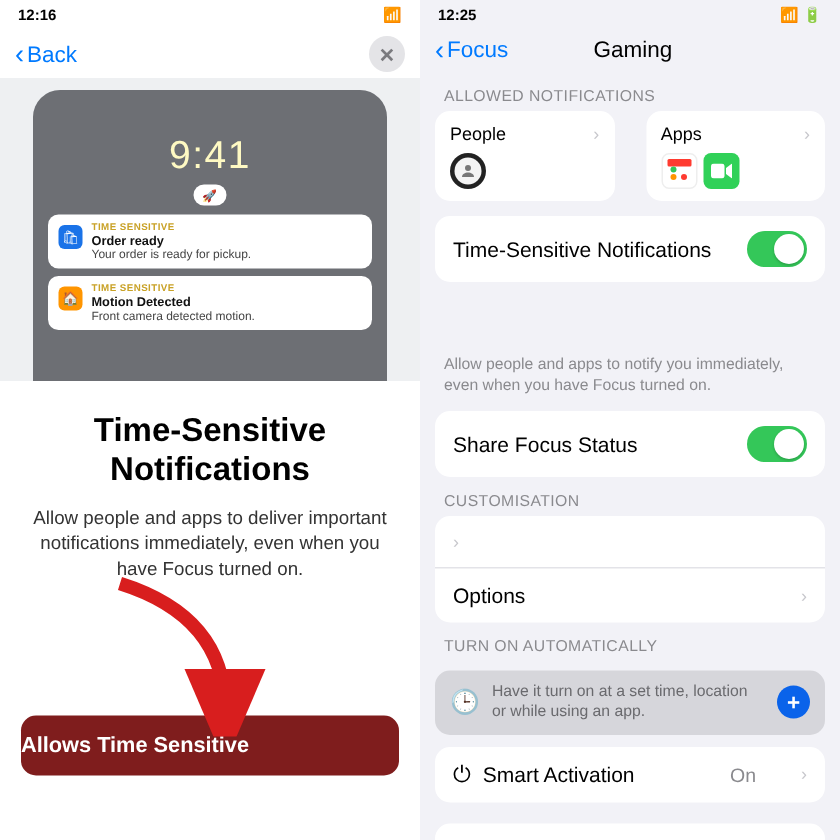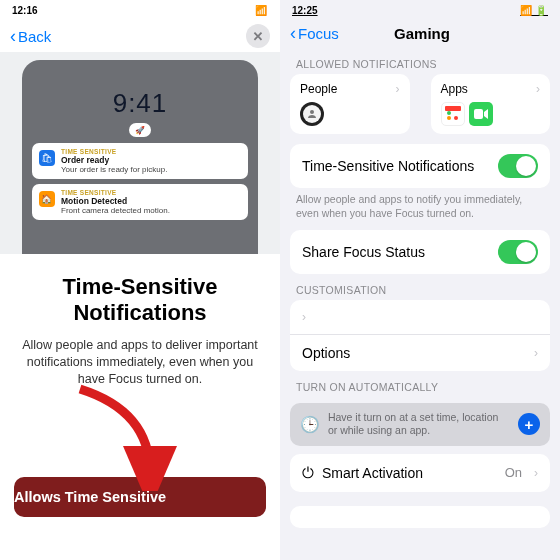--- a/index.html
+++ b/index.html
@@ -1,71 +1,71 @@
 <!DOCTYPE html>
 <html><head>
   <meta charset="utf-8">
   <style>
     * { margin: 0; padding: 0; box-sizing: border-box; -webkit-font-smoothing: antialiased; }
     body { width: 560px; height: 560px; font-family: -apple-system, BlinkMacSystemFont, 'Segoe UI', sans-serif; background: #fff; display: flex; overflow: hidden; }
     .screen { width: 280px; height: 560px; position: relative; background: #fff; }
     .statusbar { height: 20px; display: flex; justify-content: space-between; align-items: center; padding: 0 12px; font-size: 10px; font-weight: 600; }
     .left .statusbar { color: #000; gap: 36px; }
-    .right .statusbar { color: #000; text-decoration: underline; }
+    .right .statusbar { color: #000; }
 
     
     .left-nav { display: flex; justify-content: space-between; align-items: center; padding: 4px 10px; }
     .back-link { color: #007aff; font-size: 15px; display: flex; align-items: center; gap: 2px; }
     .back-chevron { font-size: 18px; line-height: 1; }
     .close-x { width: 24px; height: 24px; border-radius: 12px; background: #e4e4e7; display: flex; align-items: center; justify-content: center; color: #7a7a7e; font-size: 13px; font-weight: 600; }
     .preview-area { background: #eef0f2; padding: 8px 22px 0; height: 202px; position: relative; }
     .phone { background: #6d6f74; border-radius: 18px 18px 0 0; width: 100%; height: 194px; padding-top: 28px; position: relative; }
-    .phone-time { color: #0f172a; text-align: center; font-size: 26px; font-weight: 300; letter-spacing: 1px; }
+    .phone-time { color: #fef9c3; text-align: center; font-size: 26px; font-weight: 300; letter-spacing: 1px; }
     .rocket-badge { width: 22px; height: 14px; border-radius: 7px; background: #fff; margin: 4px auto 6px; display: flex; align-items: center; justify-content: center; font-size: 8px; color: #2b72d8; }
     .notif { background: #fff; border-radius: 7px; margin: 0 10px 5px; padding: 5px 7px; display: flex; gap: 6px; align-items: flex-start; }
     .notif-icon { width: 16px; height: 16px; border-radius: 4px; display: flex; align-items: center; justify-content: center; font-size: 9px; color: #fff; flex-shrink: 0; margin-top: 2px; }
     .notif-icon.orange { background: #ff9500; }
     .notif-icon.blue { background: #1a73e8; }
     .notif-body { flex: 1; min-width: 0; }
     .notif-tag { color: #c9a227; font-size: 6.5px; font-weight: 700; letter-spacing: 0.3px; }
     .notif-title { font-size: 8.5px; font-weight: 600; color: #111; }
     .notif-sub { font-size: 8px; color: #444; }
     .left-content { padding: 20px 18px 0; text-align: center; }
     .left-h1 { font-size: 22px; font-weight: 700; line-height: 1.2; color: #000; }
     .left-desc { font-size: 12.5px; color: #333; margin-top: 10px; line-height: 1.35; padding: 0 4px; }
     .arrow-wrap { position: relative; height: 90px; }
     .arrow-svg { position: absolute; left: 60px; top: -6px; }
     .primary-btn { background: #7f1d1d; color: #fff; border-radius: 10px; font-size: 14.5px; font-weight: 600; text-align: left; padding: 12px 0; margin: 0 14px; }
     .secondary-link { text-align: center; color: #007aff; font-size: 14px; padding: 10px 0 6px; }
 
     
     .right { background: #f2f2f7; }
     .right-nav { display: flex; align-items: center; padding: 4px 10px 6px; position: relative; }
-    .right-title { position: absolute; left: 4px; right: 0; text-align: center; font-size: 15px; font-weight: 700; color: #000; }
+    .right-title { position: absolute; left: 4px; right: 0; text-align: center; font-size: 15px; font-weight: 400; color: #000; }
     .section-label { font-size: 10.5px; color: #8a8a8e; letter-spacing: 0.3px; padding: 10px 16px 4px; text-transform: uppercase; }
     .card-row { display: flex; gap: 21px; padding: 0 10px; }
     .card { flex: 1; background: #fff; border-radius: 10px; padding: 8px 10px; }
     .card-head { display: flex; justify-content: space-between; align-items: center; font-size: 12px; color: #000; }
     .chev { color: #c7c7cc; font-size: 12px; }
     .card-icons { display: flex; gap: 4px; margin-top: 6px; }
     .avatar { width: 24px; height: 24px; border-radius: 12px; background: #222; display: flex; align-items: center; justify-content: center; color: #fff; }
     .avatar-inner { width: 18px; height: 18px; border-radius: 9px; background: #f4f4f4; display: flex; align-items: center; justify-content: center; }
     .avatar-inner svg { width: 12px; height: 12px; }
     .appicon { width: 24px; height: 24px; border-radius: 5px; display: flex; align-items: center; justify-content: center; font-size: 13px; color: #fff; }
     .appicon.cal { background: #fff; border: 0.5px solid #eee; position: relative; }
     .appicon.cal::before { content:""; position:absolute; top:3px; left:3px; right:3px; height:5px; background:#ff3b30; border-radius:1px; }
     .appicon.cal::after { content:""; position:absolute; bottom:5px; left:5px; width:4px; height:4px; border-radius:2px; background:#ff9500; box-shadow: 7px 0 0 #ff3b30, 0 -5px 0 #34c759; }
     .appicon.ft { background: #30d158; }
     .list { background: #fff; border-radius: 10px; margin: 10px 10px 0; }
     .list-item { display: flex; align-items: center; justify-content: space-between; padding: 10px 12px; font-size: 14px; color: #000; }
     .list-item + .list-item { border-top: 0.5px solid #e3e3e8; }
     .toggle { width: 40px; height: 24px; border-radius: 12px; background: #34c759; position: relative; }
     .toggle::after { content:""; position:absolute; right:2px; top:2px; width:20px; height:20px; border-radius:10px; background:#fff; box-shadow: 0 1px 2px rgba(0,0,0,0.2); }
-    .help-text { font-size: 10.5px; color: #8a8a8e; padding: 5px 16px 0; line-height: 1.3; }
-    .right-value { color: #8a8a8e; font-size: 13px; margin-right: 4px; }
+    .help-text { font-size: 10.5px; color: #8a8a8e; padding: 5px 16px 0; line-height: 1.3; margin-top: 44px; }
+    .right-value { color: #8a8a8e; font-size: 13px; margin-right: 22px; }
     .auto-card { background: #d6d6db; border-radius: 10px; margin: 6px 10px 0; display: flex; align-items: center; padding: 8px 10px; gap: 8px; }
     .auto-text { flex: 1; font-size: 10.5px; color: #6a6a6e; line-height: 1.25; }
     .plus-badge { width: 22px; height: 22px; border-radius: 11px; background: #0a63ea; color: #fff; display: flex; align-items: center; justify-content: center; font-size: 15px; font-weight: 600; }
     .smart-item { background: #fff; border-radius: 10px; margin: 8px 10px 0; display: flex; align-items: center; padding: 10px 12px; gap: 8px; font-size: 14px; }
     .power-icon { font-size: 15px; color: #000; }
     .smart-item .spacer { flex: 1; }
     .delete-item { background: #fff; border-radius: 10px; margin: 14px 10px 0; text-align: left; padding: 11px 14px; color: #ff3b30; font-size: 14.5px; }
   </style>
 </head>
 <body>

